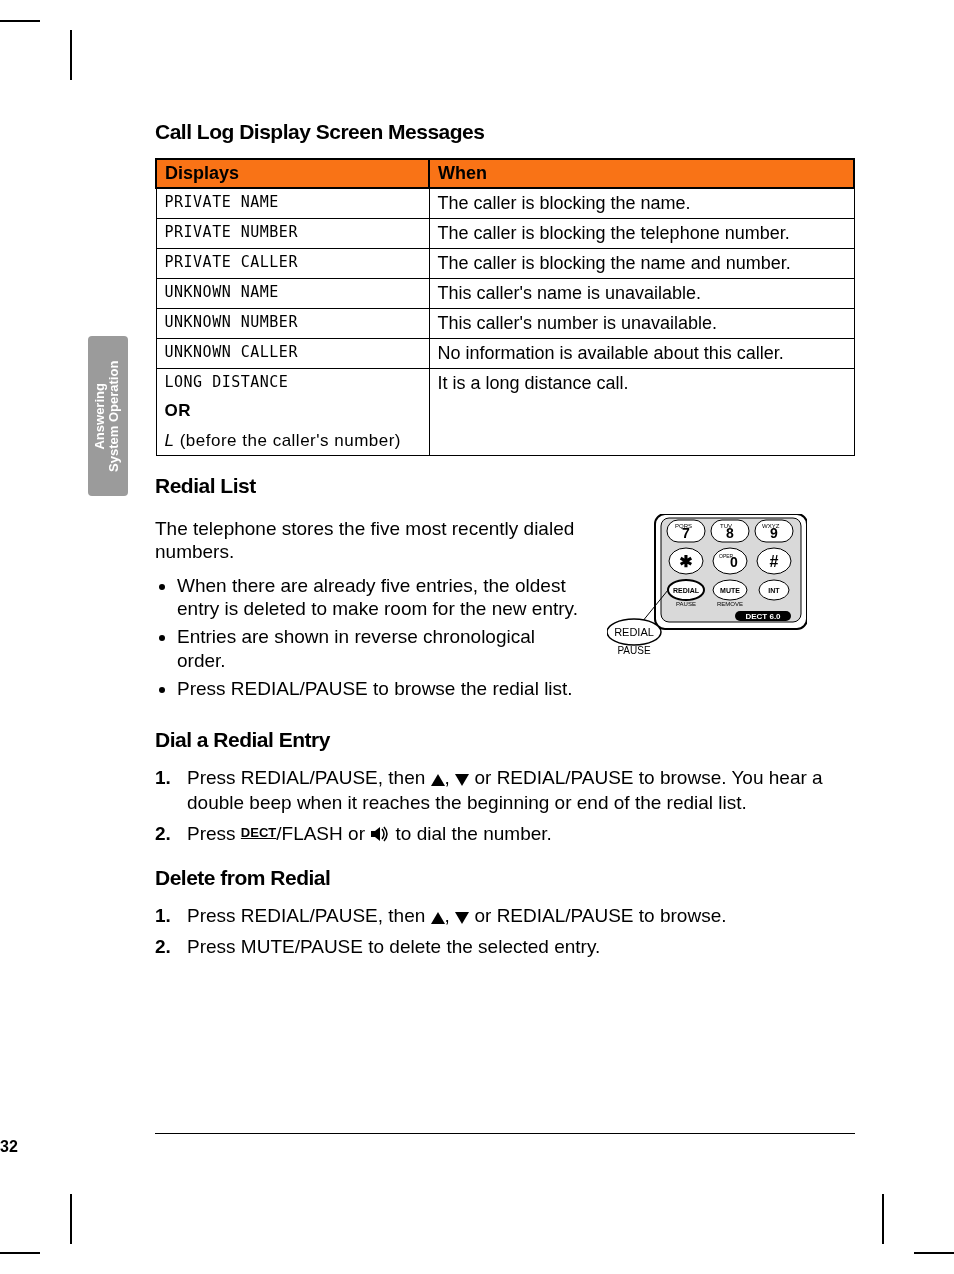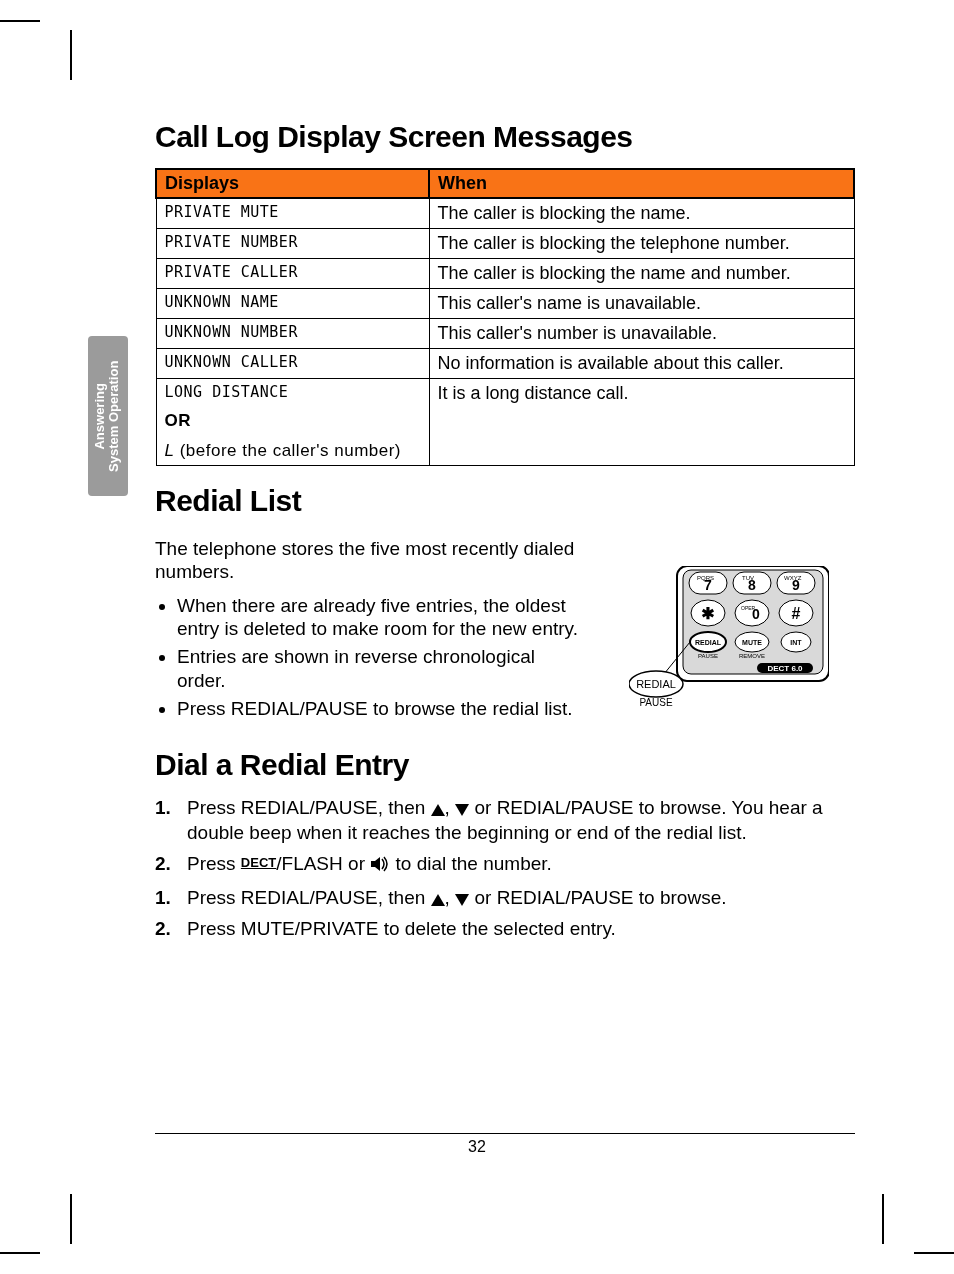--- a/index.html
+++ b/index.html
@@ -50,21 +50,21 @@
 
   .content {
     position: absolute;
     left: 155px;
     top: 120px;
     width: 700px;
   }
   h1.section {
     font-family: Arial, Helvetica, sans-serif;
     font-weight: 900;
-    font-size: 30px;
+    font-size: 21px;
     margin: 0 0 14px 0;
     letter-spacing: -0.5px;
   }
   h1.section.tight { margin-top: 18px; }
 
   table.msg {
     border-collapse: collapse;
     width: 700px;
     font-size: 18px;
   }
@@ -151,35 +151,34 @@
   .talk-under {
     text-decoration: underline;
     font-weight: bold;
     font-size: 13px;
     vertical-align: 3px;
   }
   .spk svg { width: 20px; height: 16px; }
 
   .redial-row {
     display: flex;
-    gap: 44px;
-    align-items: flex-end;
+    gap: 22px;
+    align-items: flex-start;
   }
   .redial-text { width: 430px; }
   .diagram-box {
     width: 200px;
     margin-top: 2px;
   }
 
   .page-number {
     position: absolute;
     bottom: 118px;
     left: 0; right: 0;
-    text-align: center;
-    font-weight: normal;
+    font-weight: bold;
     font-size: 16px;
   }
   .footer-rule {
     position: absolute;
     bottom: 140px;
     left: 155px;
     width: 700px;
     height: 1px;
     background: #000;
   }
@@ -207,21 +206,21 @@
 
     <table class="msg">
       <thead>
         <tr>
           <th style="width:255px">Displays</th>
           <th>When</th>
         </tr>
       </thead>
       <tbody>
         <tr>
-            <td class="disp">PRIVATE MUTE</td>
+            <td class="disp">PRIVATE NAME</td>
             <td>The caller is blocking the name.</td>
           </tr>
         <tr>
             <td class="disp">PRIVATE NUMBER</td>
             <td>The caller is blocking the telephone number.</td>
           </tr>
         <tr>
             <td class="disp">PRIVATE CALLER</td>
             <td>The caller is blocking the name and number.</td>
           </tr>
@@ -319,25 +318,26 @@
       </li>
       <li>
         <span>Press </span><span class="talk-under">DECT</span><span class="b">/FLASH</span><span> or </span><span class="spk"><svg viewBox="0 0 20 16">
               <path d="M1 5 h4 l5 -4 v14 l-5 -4 h-4 z" fill="#000"></path>
               <path d="M12 3 q4 5 0 10" fill="none" stroke="#000" stroke-width="1.5"></path>
               <path d="M14 1 q6 7 0 14" fill="none" stroke="#000" stroke-width="1.5"></path>
             </svg></span><span> to dial the number.</span>
       </li>
     </ol>
 
+    <h1 class="section tight">Delete from Redial</h1>
     <ol class="steps">
       <li>
         <span>Press </span><span class="b">REDIAL/PAUSE</span><span>, then </span><span class="tri-up"></span><span>, </span><span class="tri-down"></span><span> or </span><span class="b">REDIAL/PAUSE</span><span> to browse.</span>
       </li>
       <li>
-        <span>Press </span><span class="b">MUTE/PRIVATE</span><span> to delete the selected entry.</span>
+        <span>Press </span><span class="b">MUTE/PAUSE</span><span> to delete the selected entry.</span>
       </li>
     </ol>
   </div>
 
   <div class="footer-rule"></div>
   <div class="page-number">32</div>
 </div>
 
 </body></html>

